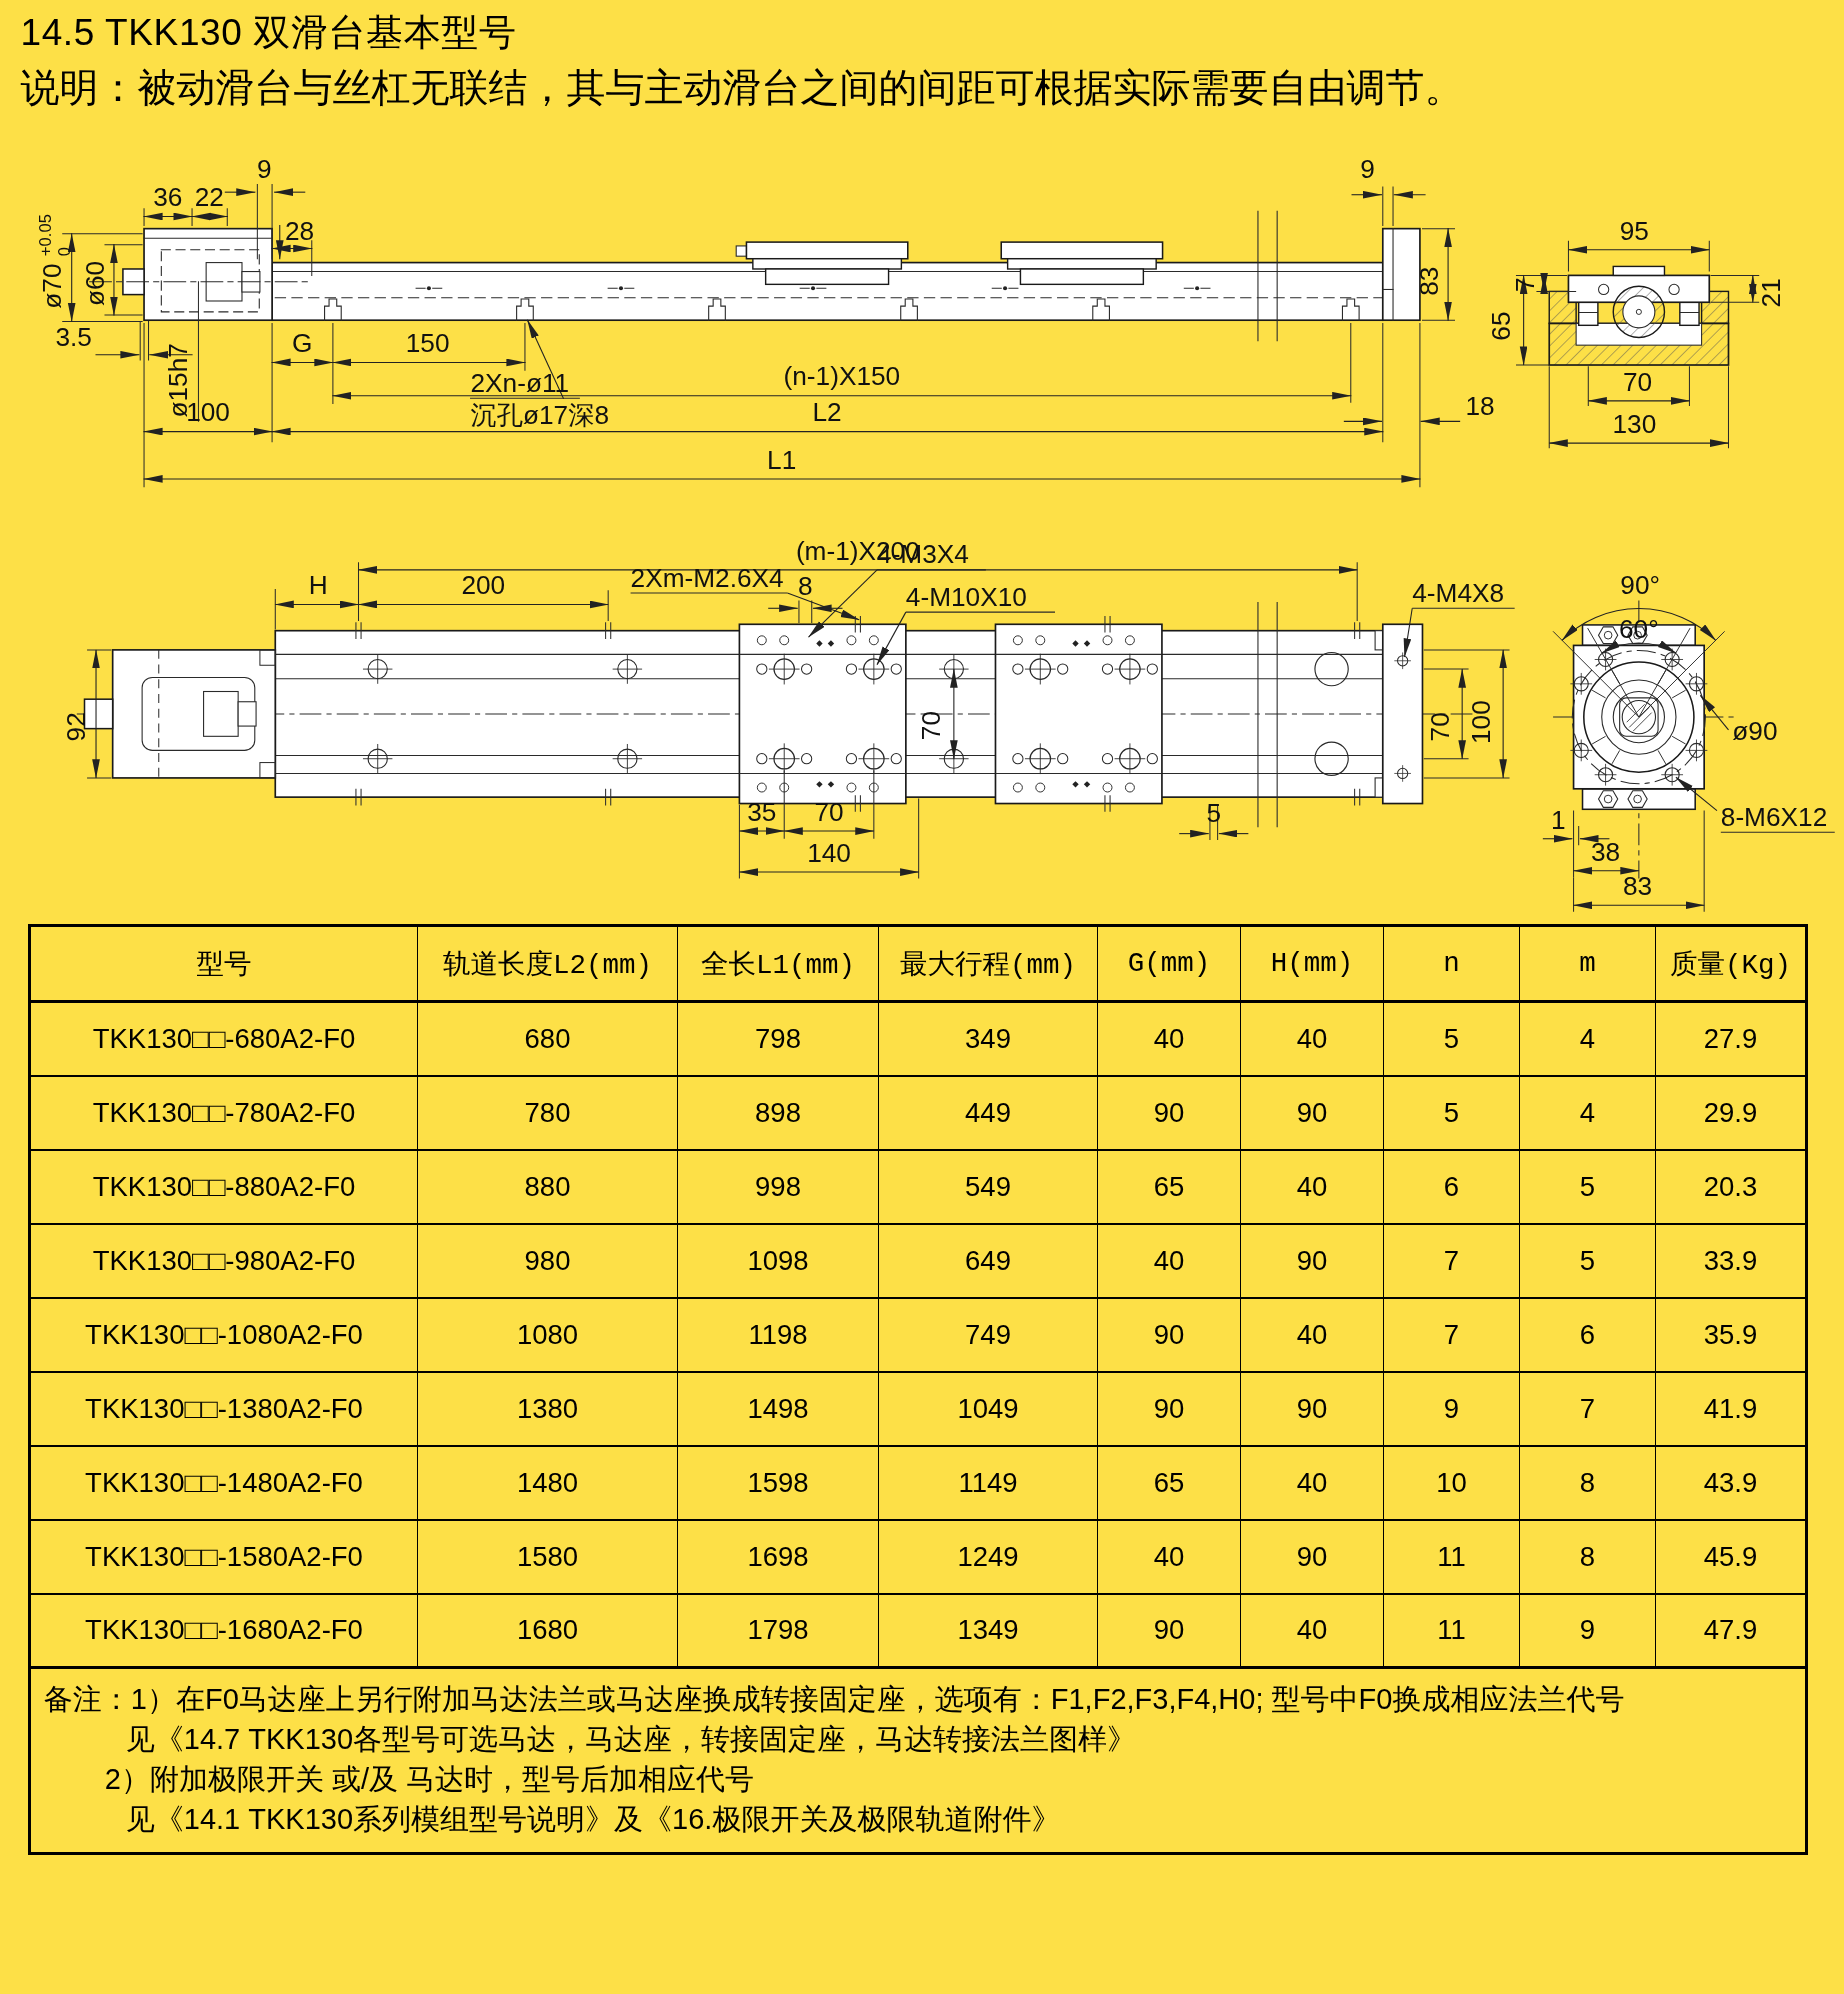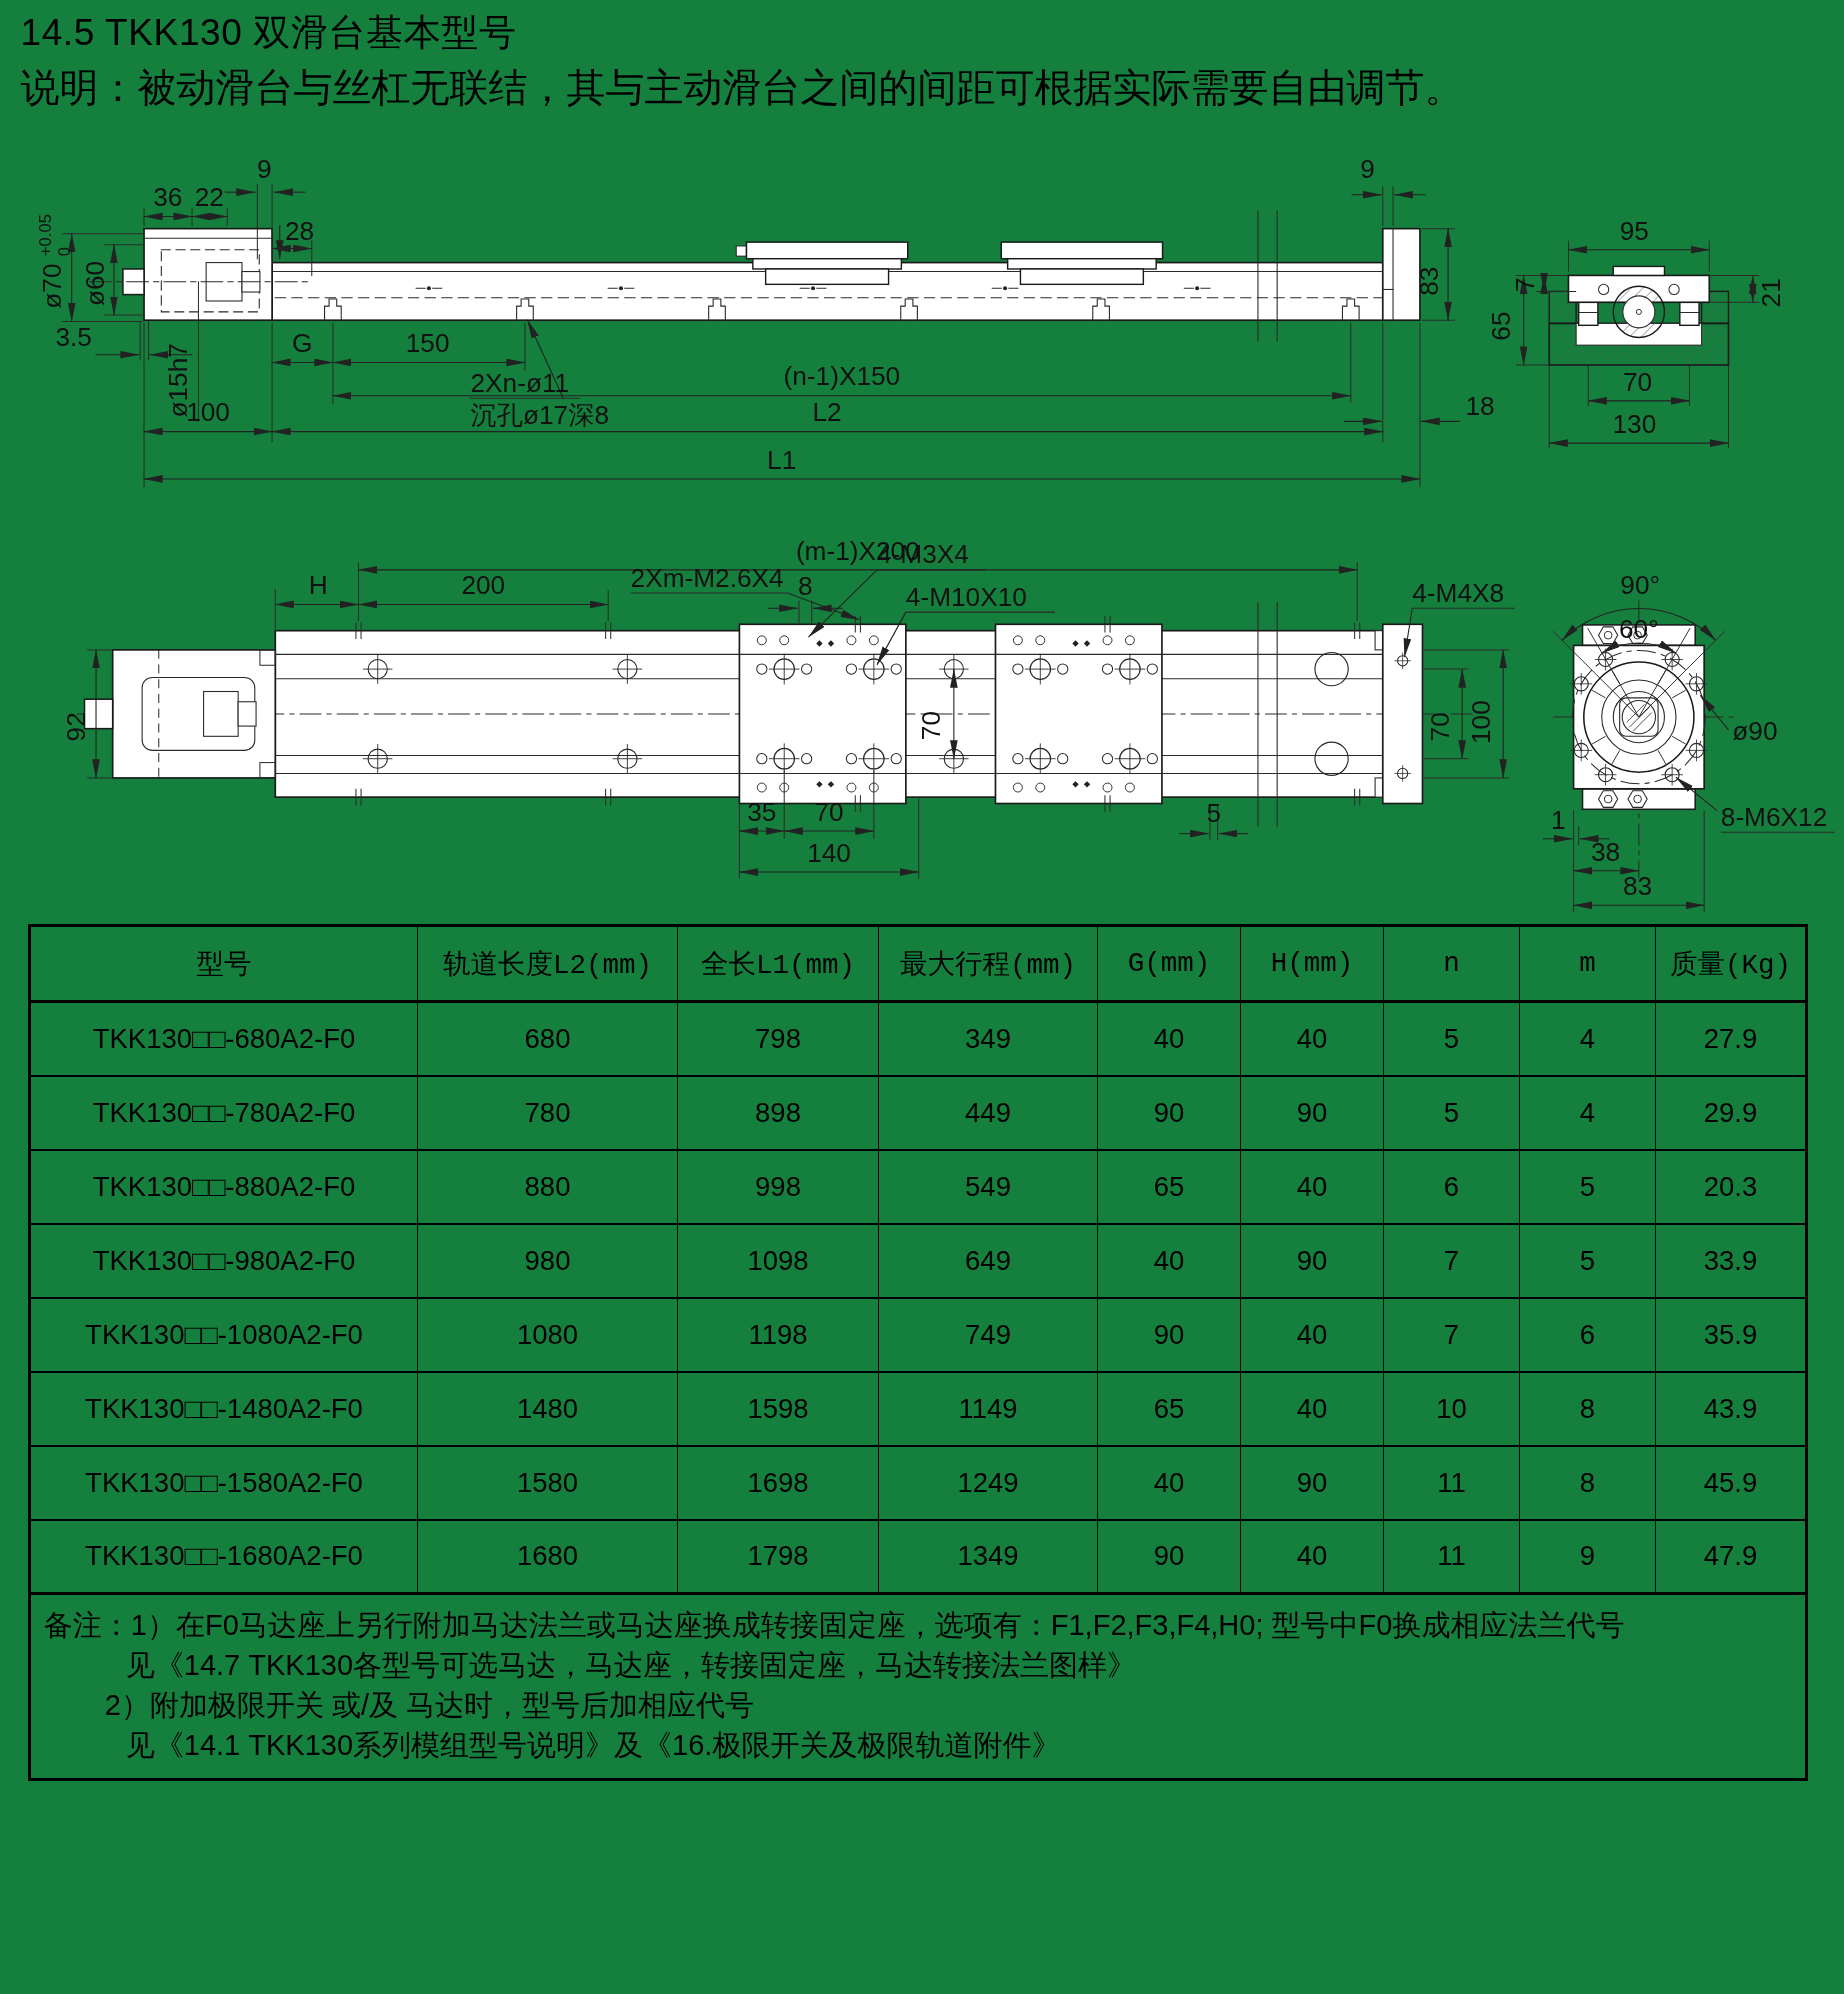--- a/index.html
+++ b/index.html
@@ -1,16 +1,16 @@
 <!DOCTYPE html>
 <html style="font-size:10.2px"><head>
 <meta charset="utf-8">
 <style>
   html,body{margin:0;padding:0;background:#ffffff;}
-  .page{position:relative;width:1845px;height:1995px;background:#15803d;
+  .page{position:relative;width:1845px;height:1995px;background:#fde047;
         font-family:"Liberation Sans",sans-serif;color:#000;overflow:hidden;}
   .title{position:absolute;left:20.5px;top:7.7px;font-size:37px;font-weight:500;letter-spacing:0.6px;}
   .desc{position:absolute;left:20.5px;top:61px;font-size:39px;font-weight:400;}
   svg.draw{position:absolute;left:0;top:0;}
   svg text{font-family:"Liberation Sans",sans-serif;}
   .dimtxt{font-size:41px;fill:#111;}
   .mid{text-anchor:middle;}
   .small{font-size:26px;}
   
   .specs{position:absolute;left:28px;top:924px;width:1777px;border-collapse:collapse;
@@ -512,20 +512,31 @@
           <td>1080</td>
           <td>1198</td>
           <td>749</td>
           <td>90</td>
           <td>40</td>
           <td>7</td>
           <td>6</td>
           <td>35.9</td>
         </tr>
         <tr>
+          <td>TKK130□□-1380A2-F0</td>
+          <td>1380</td>
+          <td>1498</td>
+          <td>1049</td>
+          <td>90</td>
+          <td>90</td>
+          <td>9</td>
+          <td>7</td>
+          <td>41.9</td>
+        </tr>
+        <tr>
           <td>TKK130□□-1480A2-F0</td>
           <td>1480</td>
           <td>1598</td>
           <td>1149</td>
           <td>65</td>
           <td>40</td>
           <td>10</td>
           <td>8</td>
           <td>43.9</td>
         </tr>

